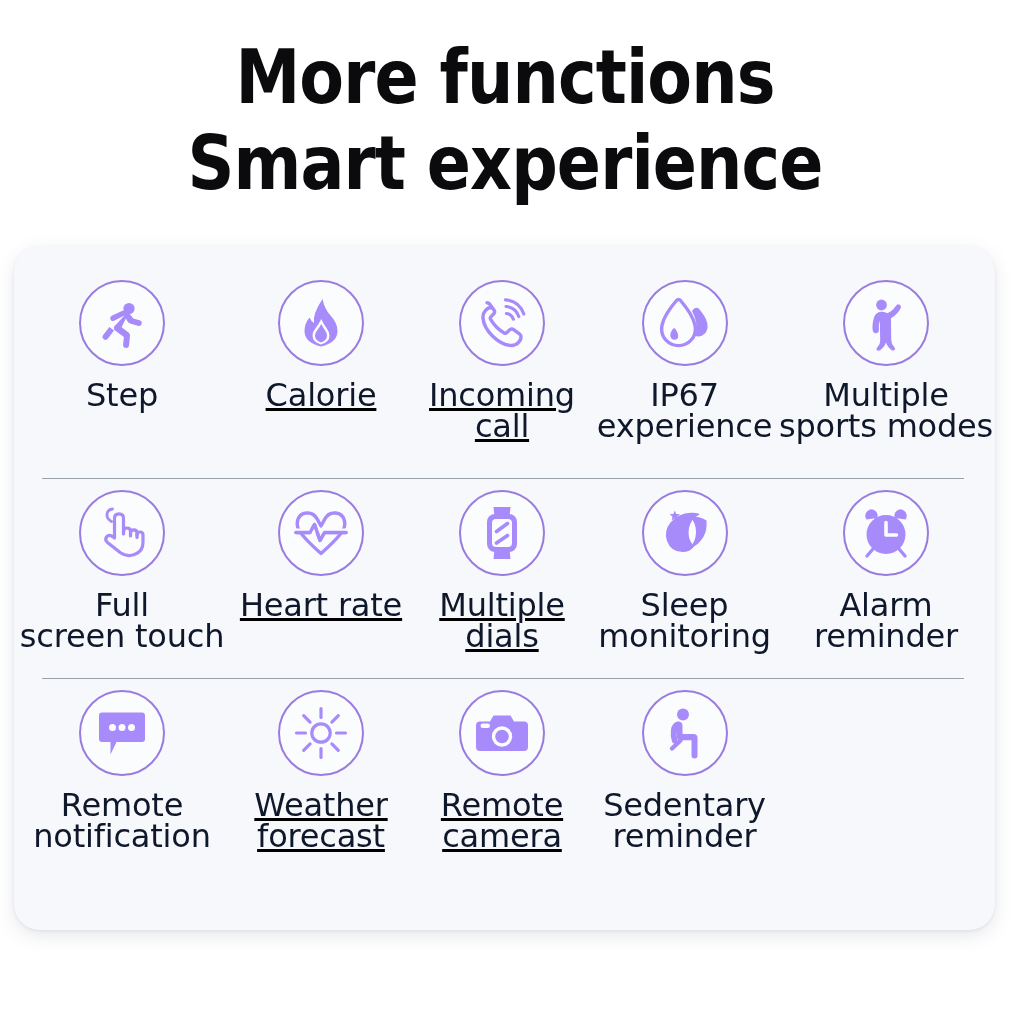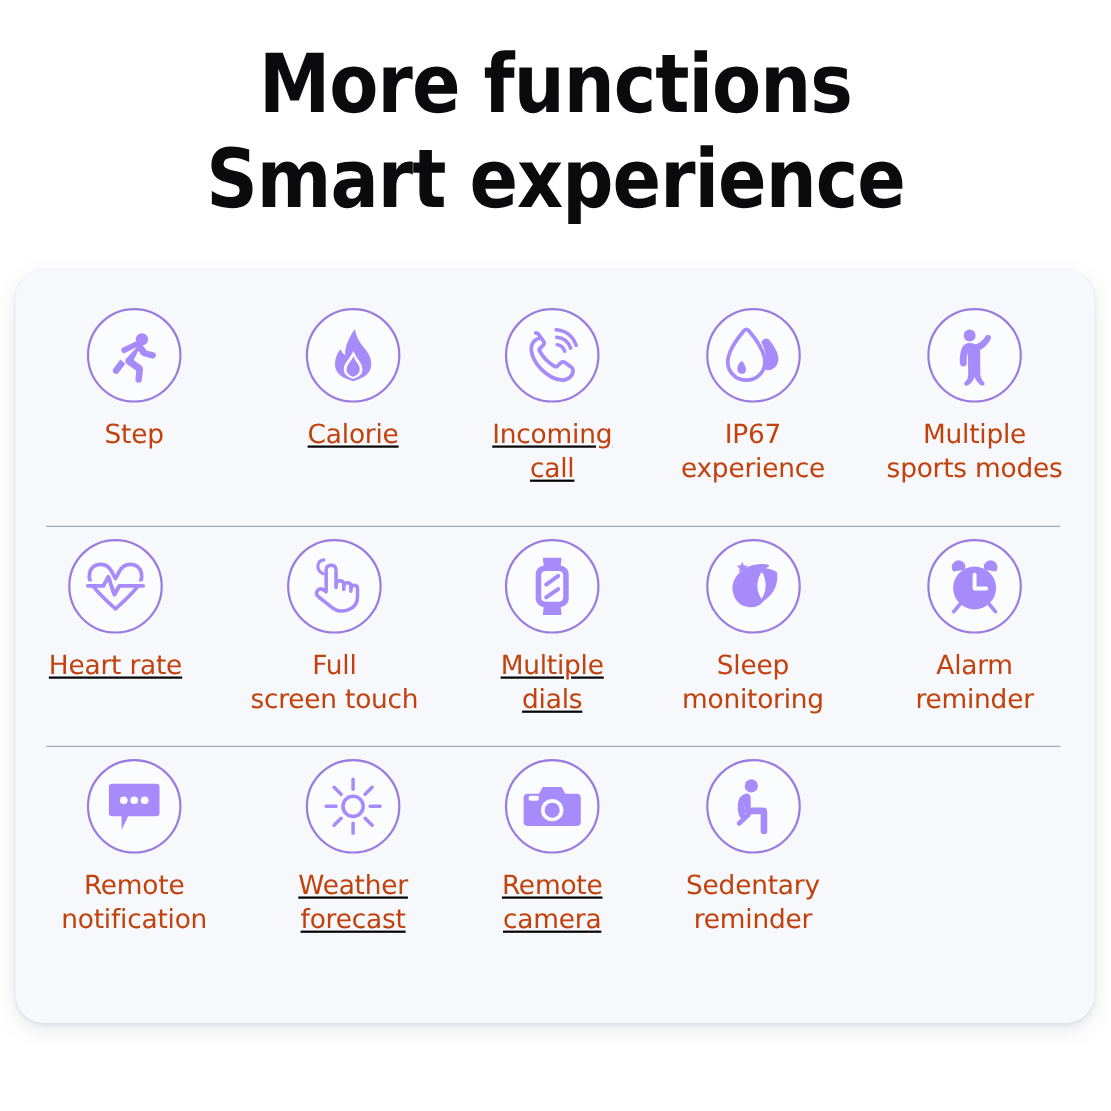--- a/index.html
+++ b/index.html
@@ -109,23 +109,23 @@
     justify-content: center;
     box-sizing: border-box;
   }
   .icon-circle svg {
     display: block;
   }
 
   .cell-label {
     margin-top: 14px;
     text-align: center;
-    color: #c2410c;
+    color: #0f172a;
     font-family: "DejaVu Sans", "Liberation Sans", sans-serif;
-    font-size: 24px;
+    font-size: 32px;
     line-height: 31px;
     font-weight: 400;
     white-space: pre-line;
     letter-spacing: -0.2px;
   }
 </style>
 </head>
 <body>
 
 <div class="page">
@@ -198,45 +198,45 @@
               <path d="M20.0 16.8 Q14.8 17.2 13.0 22.5 Q11.0 28.5 11.6 34.5 Q12.0 38.5 15.2 38.2 Q18.2 37.9 17.9 34.2 Q17.5 29.5 18.8 25.5 L19.2 45.5 Q19.3 49.5 16.6 52.0 Q14.6 53.8 16.2 55.2 Q17.6 56.4 19.4 55.0 Q25.2 50.8 25.6 44.0 L26.5 20.0 Q26.0 16.6 20.0 16.8 Z" fill="#a78bfa"></path>
               <path d="M25.0 18.5 Q31.0 16.8 34.8 11.0 Q36.6 8.2 38.8 9.8 Q40.8 11.4 39.2 14.0 Q35.8 20.0 30.0 23.2 L30.2 44.5 Q30.2 48.8 33.2 52.0 Q35.0 54.0 33.2 55.2 Q31.6 56.2 29.8 54.6 Q24.2 49.6 24.2 43.0 L24.0 21.5 Z" fill="#a78bfa"></path>
             </svg>
           </div>
           <div class="cell-label">Multiple
 sports modes</div>
         </div>
       </div>
 
       <div class="row row-2">
-
-        <div class="cell c2">
-          <div class="icon-circle">
-            <svg width="56" height="50" viewBox="0 0 56 50">
-              <path d="M28 45.5 Q16 35 8.5 26 Q3 19.5 4.5 13.0 Q6.2 5.5 13.5 5.0 Q21.0 4.5 24.5 11.5 Q26.5 15.5 28 18.0 Q29.5 15.5 31.5 11.5 Q35.0 4.5 42.5 5.0 Q49.8 5.5 51.5 13.0 Q53 19.5 47.5 26 Q40 35 28 45.5 Z" fill="none" stroke="#a78bfa" stroke-width="3.4" stroke-linejoin="round"></path>
-              <path d="M3 24.5 L17 24.5 L21.5 16.5 L27 32.5 L31.5 24.5 L53 24.5" fill="none" stroke="#a78bfa" stroke-width="3.4" stroke-linecap="round" stroke-linejoin="round"></path>
-              <rect x="2" y="20.5" width="52" height="4.2" fill="#fbfcfe"></rect>
-              <path d="M3 24.5 L17 24.5 L21.5 16.5 L27 32.5 L31.5 24.5 L53 24.5" fill="none" stroke="#a78bfa" stroke-width="3.4" stroke-linecap="round" stroke-linejoin="round"></path>
-            </svg>
-          </div>
-          <div class="cell-label">Heart rate</div>
-        </div>
 
         <div class="cell c1">
           <div class="icon-circle">
             <svg width="54" height="54" viewBox="0 0 54 54">
               <path d="M19.5 12.5 Q19.5 7.8 24.0 7.8 Q28.5 7.8 28.5 12.5 L28.5 28.0" fill="none" stroke="#a78bfa" stroke-width="3.2" stroke-linecap="round"></path>
               <path d="M28.5 25.5 Q28.5 22.0 32.0 22.0 Q35.5 22.0 35.5 25.5 L35.5 30.0" fill="none" stroke="#a78bfa" stroke-width="3.2" stroke-linecap="round"></path>
               <path d="M35.5 27.0 Q35.5 23.8 38.8 23.8 Q42.0 23.8 42.0 27.0 L42.0 31.5" fill="none" stroke="#a78bfa" stroke-width="3.2" stroke-linecap="round"></path>
               <path d="M42.0 29.0 Q42.0 26.0 45.0 26.0 Q48.0 26.0 48.0 29.0 L48.0 36.5 Q48.0 45.5 39.5 48.5 Q31.5 51.2 25.5 46.8 L12.5 36.5 Q9.5 34.0 11.5 31.0 Q13.6 28.2 17.0 30.2 L19.5 32.0 L19.5 14.0" fill="none" stroke="#a78bfa" stroke-width="3.2" stroke-linecap="round" stroke-linejoin="round"></path>
               <path d="M16.5 15.5 Q11.5 12.8 12.0 8.2 Q12.5 3.5 17.5 3.0" fill="none" stroke="#a78bfa" stroke-width="2.8" stroke-linecap="round"></path>
             </svg>
           </div>
           <div class="cell-label">Full
 screen touch</div>
+        </div>
+
+        <div class="cell c2">
+          <div class="icon-circle">
+            <svg width="56" height="50" viewBox="0 0 56 50">
+              <path d="M28 45.5 Q16 35 8.5 26 Q3 19.5 4.5 13.0 Q6.2 5.5 13.5 5.0 Q21.0 4.5 24.5 11.5 Q26.5 15.5 28 18.0 Q29.5 15.5 31.5 11.5 Q35.0 4.5 42.5 5.0 Q49.8 5.5 51.5 13.0 Q53 19.5 47.5 26 Q40 35 28 45.5 Z" fill="none" stroke="#a78bfa" stroke-width="3.4" stroke-linejoin="round"></path>
+              <path d="M3 24.5 L17 24.5 L21.5 16.5 L27 32.5 L31.5 24.5 L53 24.5" fill="none" stroke="#a78bfa" stroke-width="3.4" stroke-linecap="round" stroke-linejoin="round"></path>
+              <rect x="2" y="20.5" width="52" height="4.2" fill="#fbfcfe"></rect>
+              <path d="M3 24.5 L17 24.5 L21.5 16.5 L27 32.5 L31.5 24.5 L53 24.5" fill="none" stroke="#a78bfa" stroke-width="3.4" stroke-linecap="round" stroke-linejoin="round"></path>
+            </svg>
+          </div>
+          <div class="cell-label">Heart rate</div>
         </div>
 
         <div class="cell c3">
           <div class="icon-circle">
             <svg width="44" height="56" viewBox="0 0 44 56">
               <path d="M13.5 2 L30.5 2 L29.5 12 L14.5 12 Z" fill="#a78bfa"></path>
               <path d="M14.5 44 L29.5 44 L30.5 54 L13.5 54 Z" fill="#a78bfa"></path>
               <rect x="7" y="9" width="30" height="38" rx="8" fill="#a78bfa"></rect>
               <rect x="12" y="14" width="20" height="28" rx="4" fill="#fbfcfe"></rect>
               <path d="M27.5 18.5 L16.5 26.5" stroke="#a78bfa" stroke-width="3.6" stroke-linecap="round"></path>

